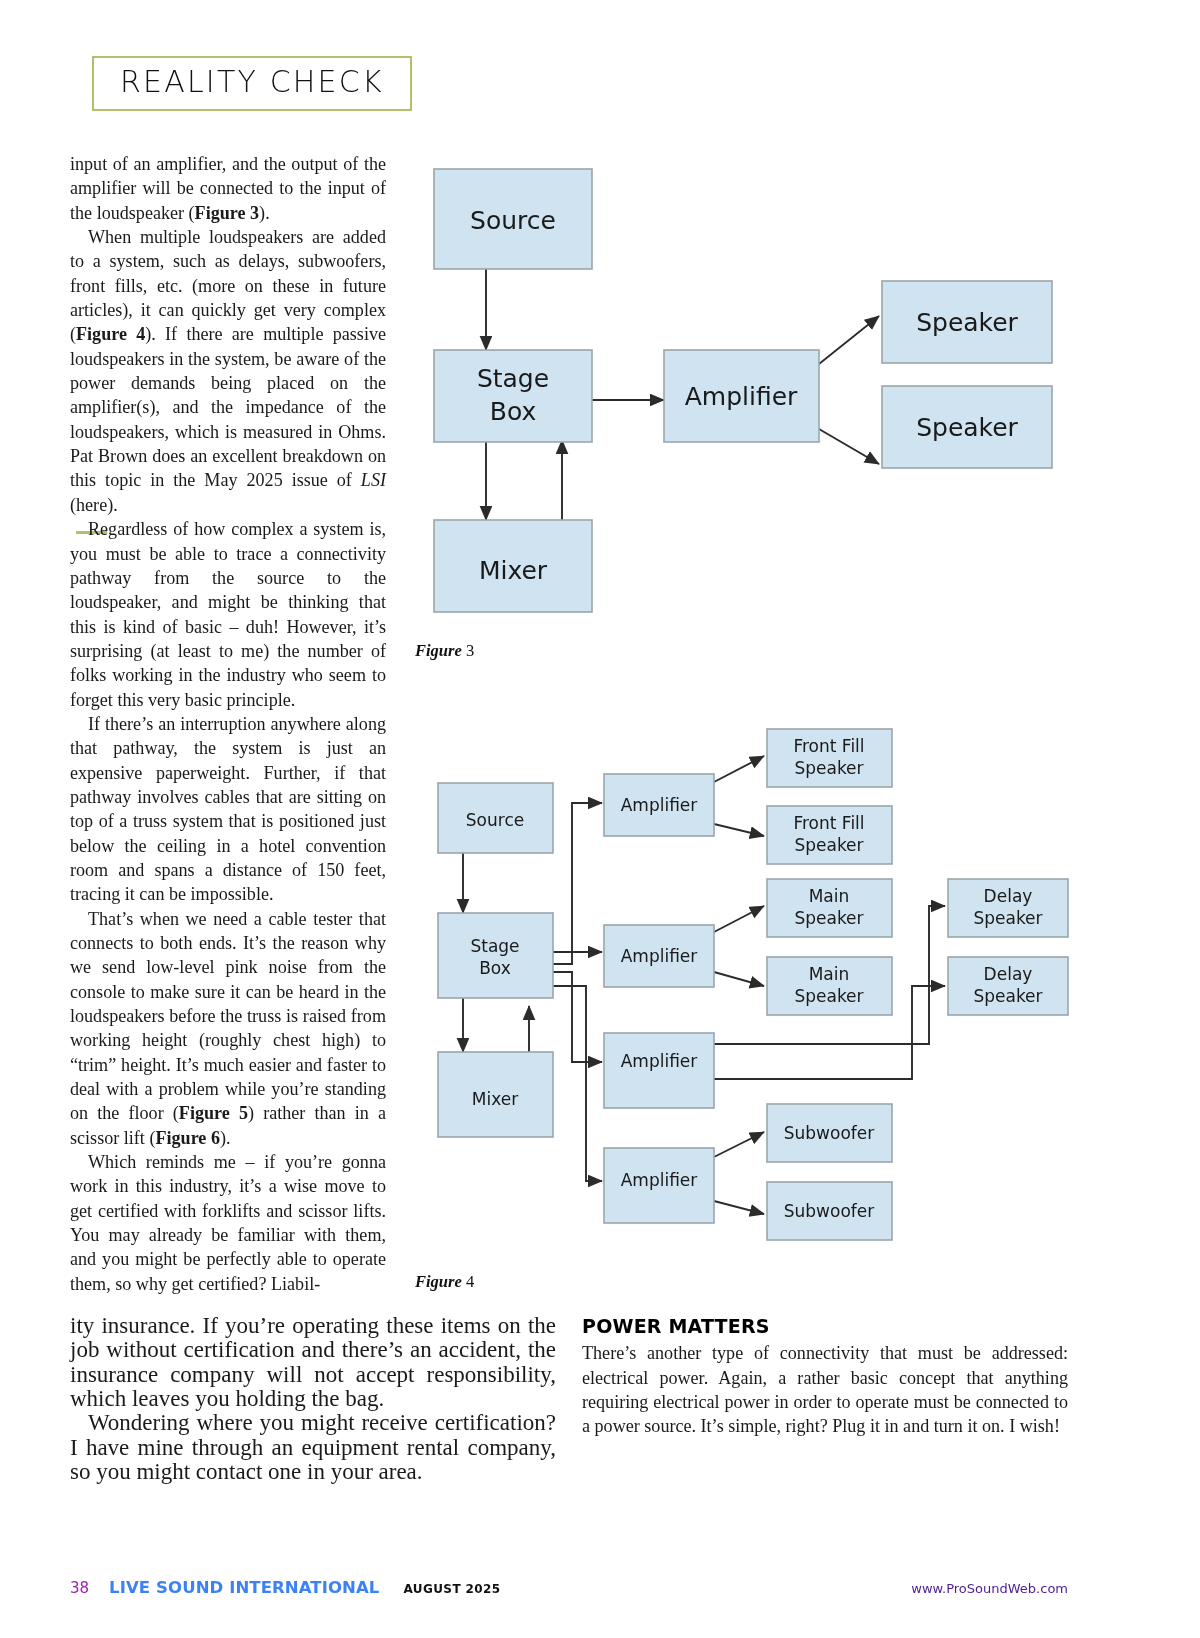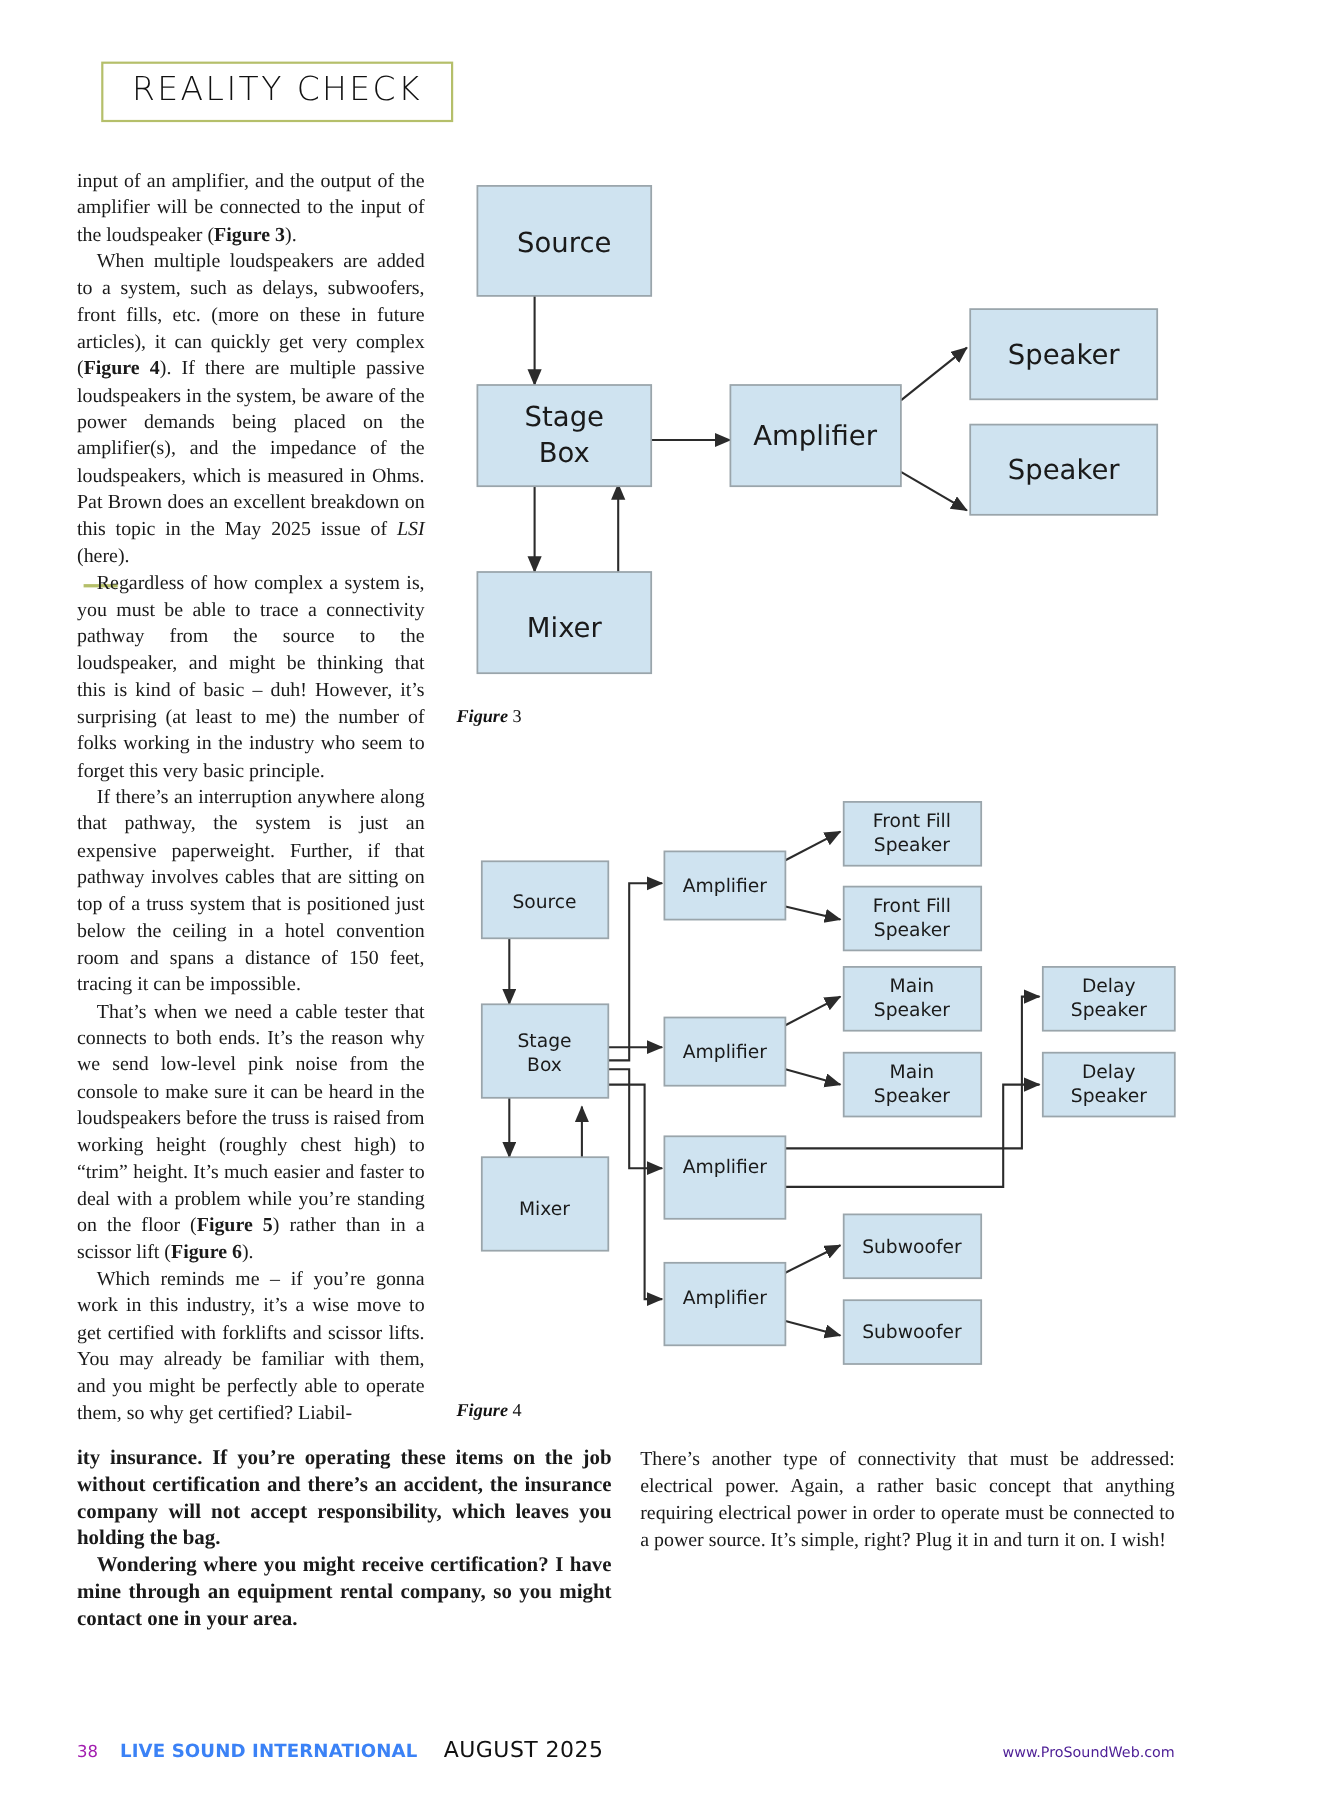--- a/index.html
+++ b/index.html
@@ -47,24 +47,23 @@
     hyphens: none;
   }
   .col-left p { margin: 0; }
   .col-left p.indent { text-indent: 18px; }
 
   .full-left {
     position: absolute;
     left: 70px;
     top: 1314px;
     width: 486px;
-    font-size: 19px;
+    font-size: 23px;
     line-height: 24.35px;
     text-align: justify;
-    font-weight: bold;
   }
   .full-left p { margin: 0; }
   .full-left p.indent { text-indent: 18px; }
 
   .col-right {
     position: absolute;
     left: 582px;
     top: 1314px;
     width: 486px;
     font-size: 18.1px;
@@ -147,22 +146,22 @@
     margin-right: 20px;
   }
   .footer .pub {
     font-size: 16.5px;
     font-weight: bold;
     letter-spacing: 0.1px;
     color: #3b82f6;
     margin-right: 24px;
   }
   .footer .issue {
-    font-size: 20px;
-    font-weight: normal;
+    font-size: 12px;
+    font-weight: bold;
     letter-spacing: 0.4px;
     color: #111;
   }
   .footer .site {
     margin-left: auto;
     font-size: 13px;
     color: #4c1d95;
   }
 </style>
 </head>
@@ -185,20 +184,21 @@
 
   <p class="indent">Which reminds me – if you’re gonna work in this industry, it’s a wise move to get certified with forklifts and scissor lifts. You may already be familiar with them, and you might be perfectly able to operate them, so why get certified? Liabil-</p>
 </div>
 
 <div class="full-left">
   <p>ity insurance. If you’re operating these items on the job without certification and there’s an accident, the insurance company will not accept responsibility, which leaves you holding the bag.</p>
   <p class="indent">Wondering where you might receive certification? I have mine through an equipment rental company, so you might contact one in your area.</p>
 </div>
 
 <div class="col-right">
+  <p class="section-head">POWER MATTERS</p>
   <p>There’s another type of connectivity that must be addressed: electrical power. Again, a rather basic concept that anything requiring electrical power in order to operate must be connected to a power source. It’s simple, right? Plug it in and turn it on. I wish!</p>
 </div>
 
 <div class="diagram" style="left:414px; top:164px;">
   <svg width="660" height="470" viewBox="0 0 660 470" xmlns="http://www.w3.org/2000/svg">
     <defs>
       <marker id="ah3" markerWidth="9" markerHeight="9" refX="7.5" refY="3.4" orient="auto" markerUnits="strokeWidth">
         <path d="M0,0 L8,3.4 L0,6.8 z" fill="#2b2b2b"></path>
       </marker>
     </defs>

